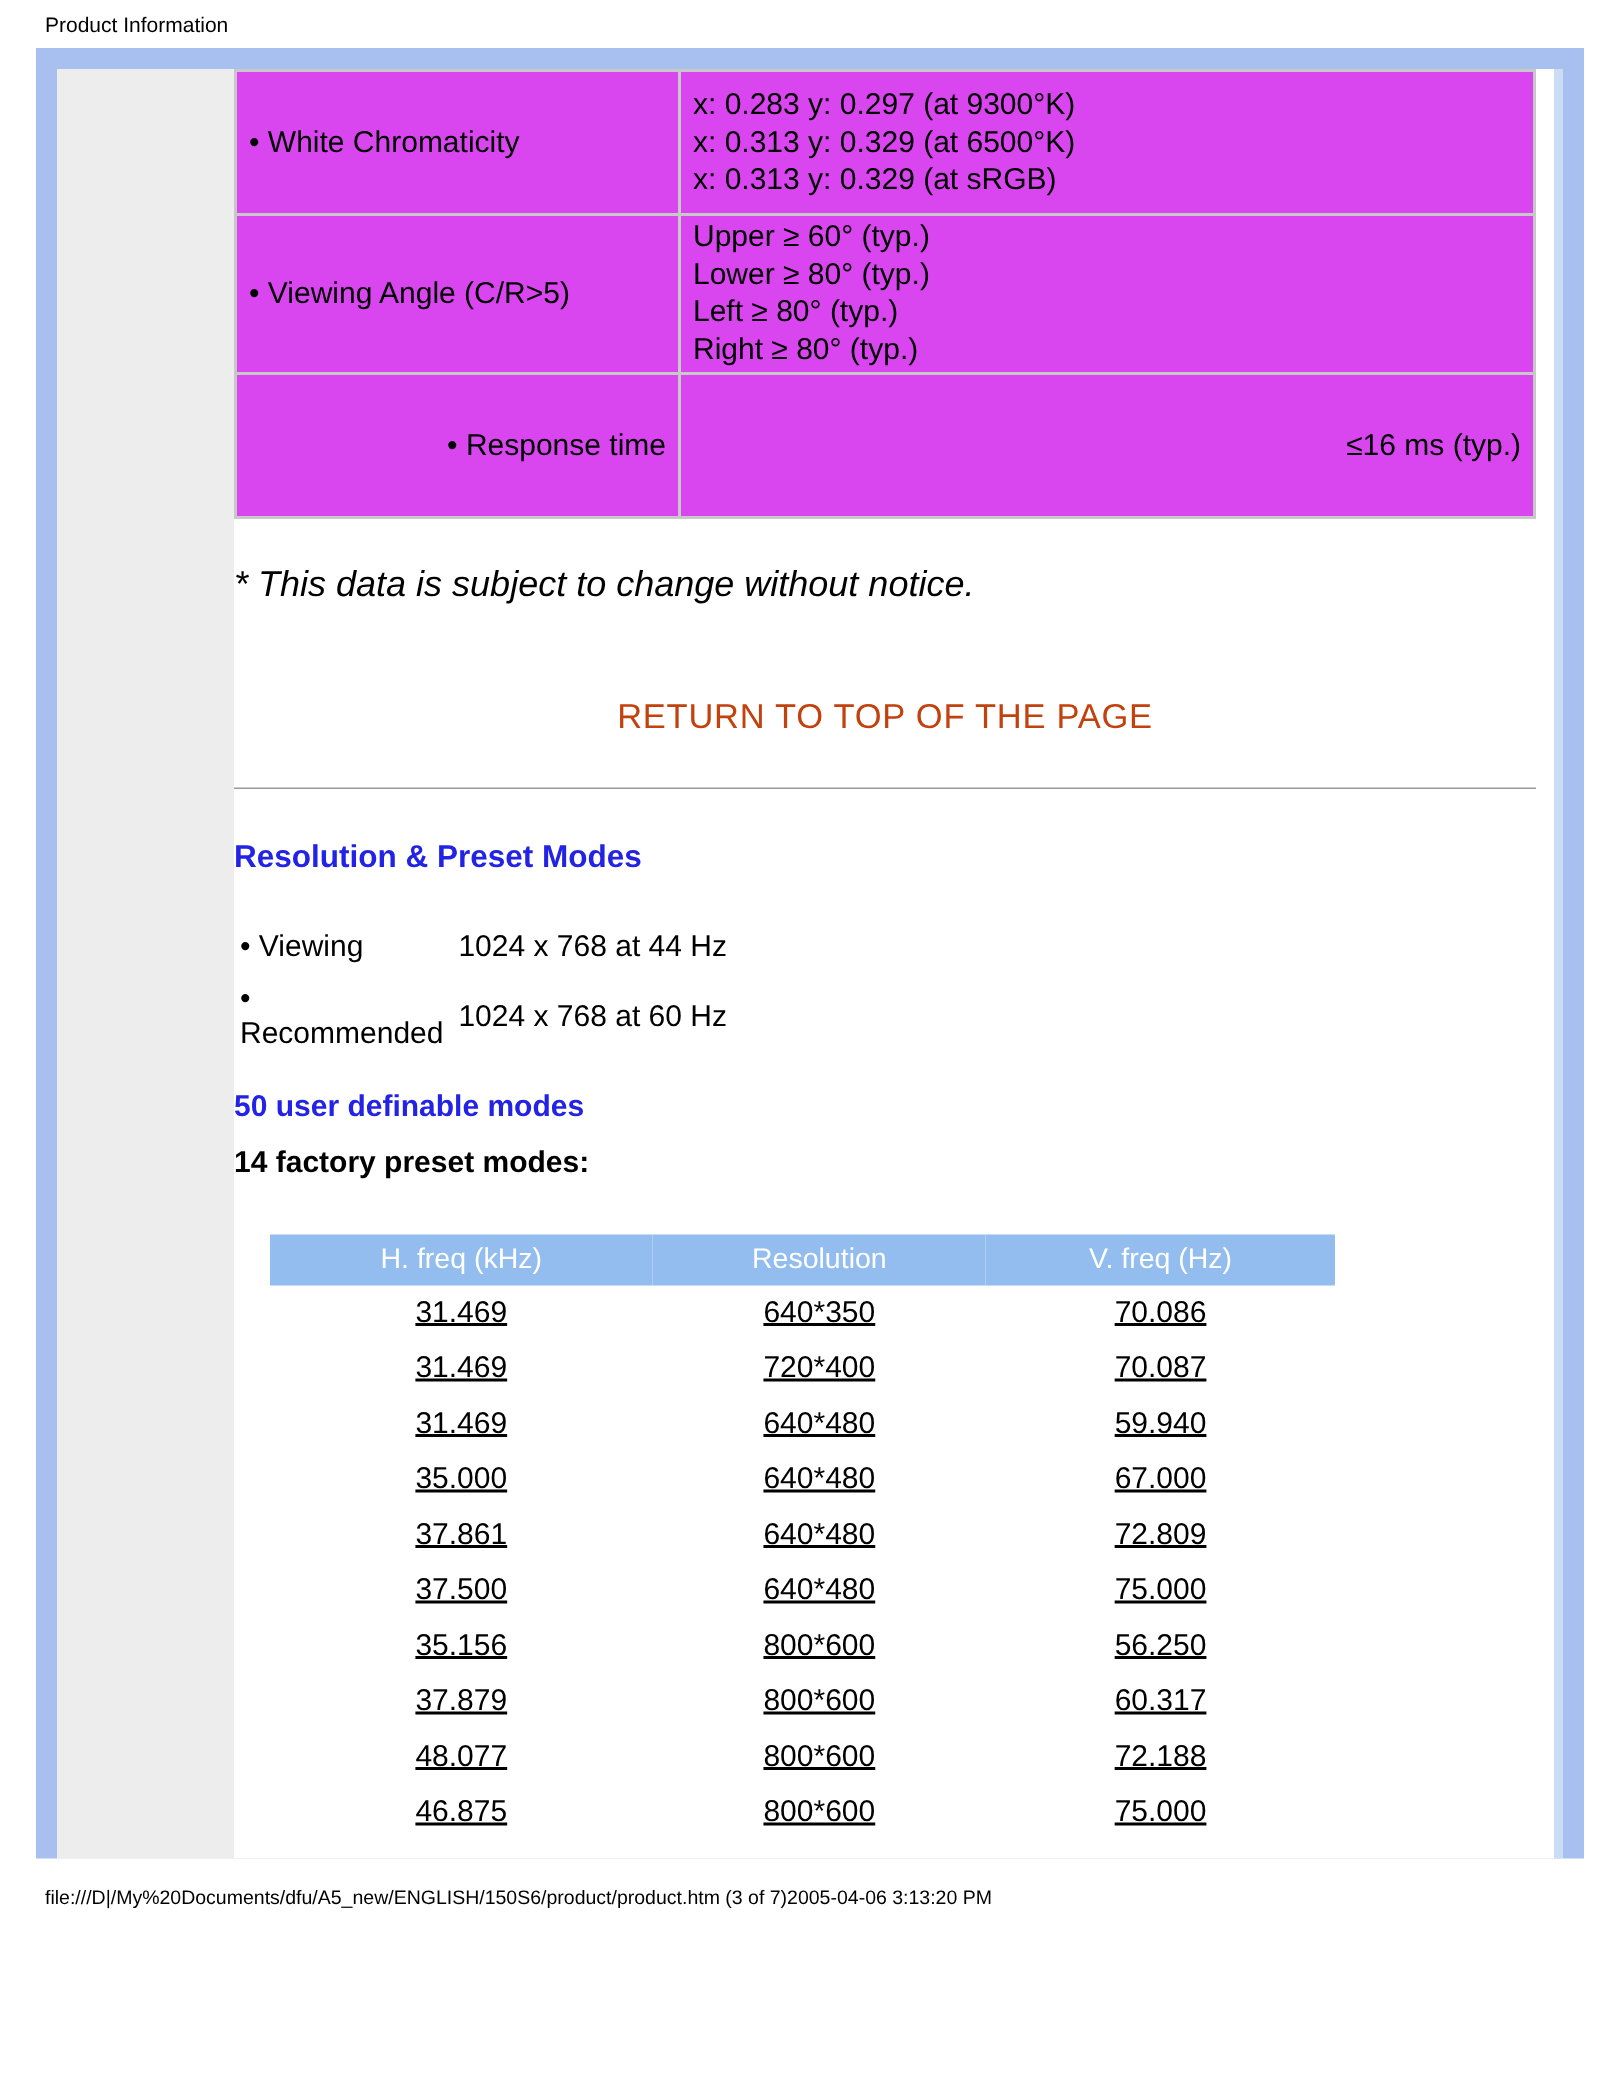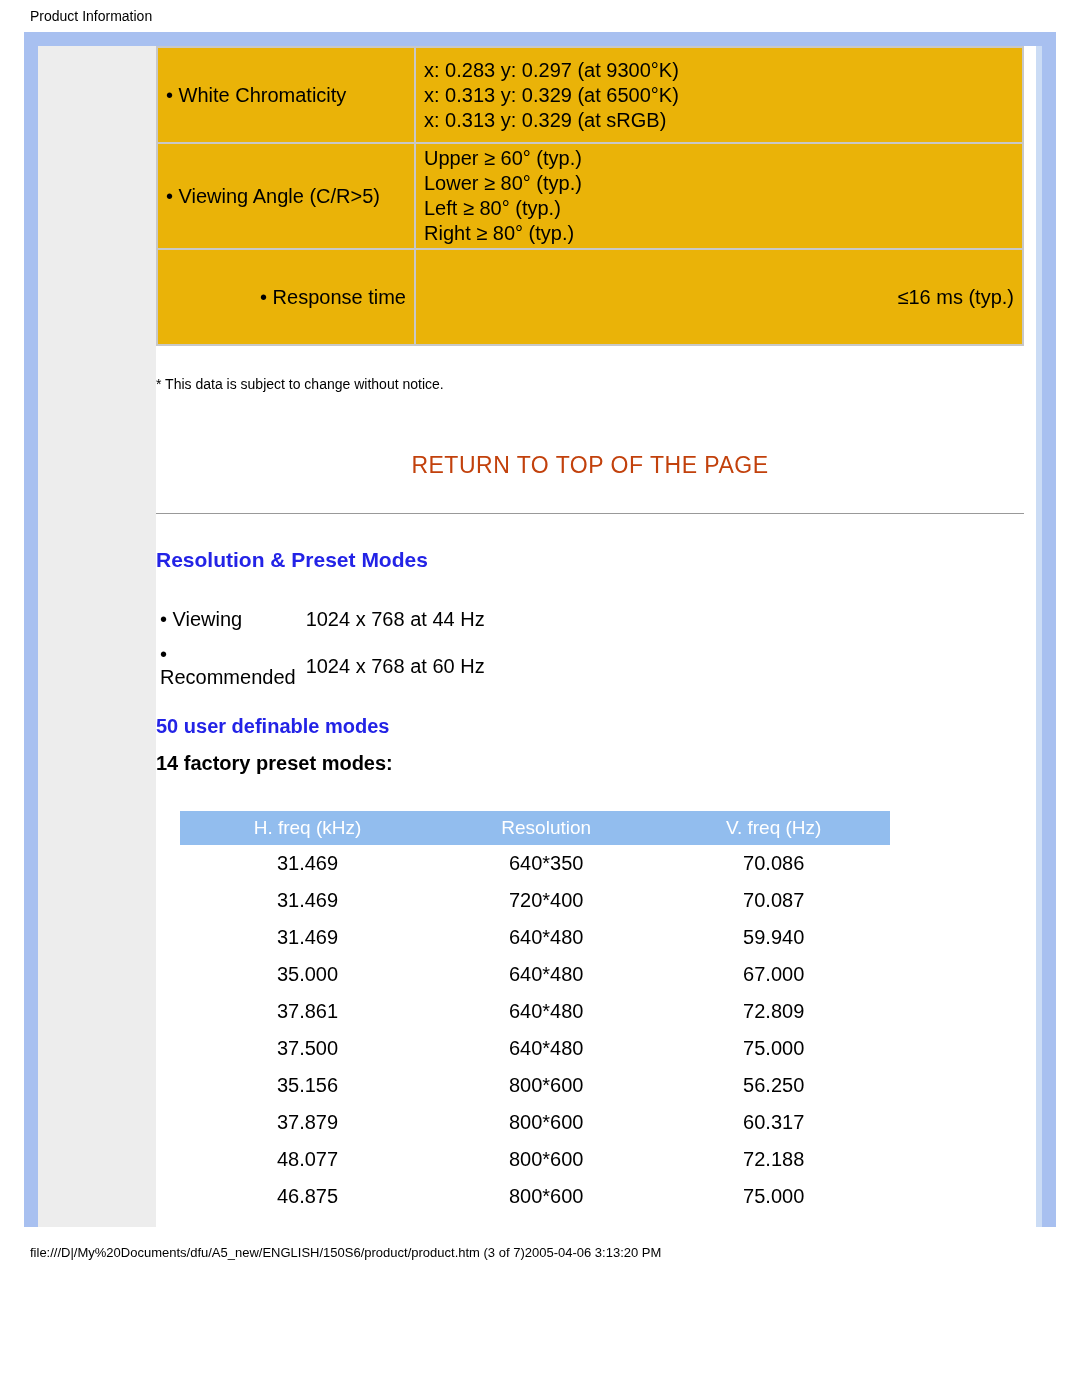--- a/index.html
+++ b/index.html
@@ -37,35 +37,36 @@
   table.spec-table {
     border-collapse: collapse;
     width: 100%;
     margin-bottom: 4px;
   }
   table.spec-table td {
     border: 2px solid #c8c8c8;
     padding: 2px 8px;
     vertical-align: middle;
     font-size: 20px;
-    background: #eab308;
+    background: #d946ef;
   }
   table.spec-table td.label-cell {
-    width: 258px;
+    width: 296px;
     height: 96px;
     margin-top: 32px;
   }
   table.spec-table td.value-cell .line {
     display: block;
     line-height: 1.25;
   }
   .row-short td { height: 34px; text-align: right; }
   .row-tall td.label-cell { height: 96px; }
   .footnote {
-    font-size: 14px;
+    font-style: italic;
+    font-size: 24px;
     margin: 30px 0 60px 0;
   }
   .return-link {
     text-align: center;
     color: #c2410c;
     font-size: 23px;
     font-variant: small-caps;
     letter-spacing: 0.5px;
     margin-bottom: 34px;
     cursor: pointer;
@@ -113,20 +114,21 @@
     color: #fff;
     font-weight: normal;
     font-size: 19px;
     padding: 6px 16px;
     text-align: center;
   }
   table.preset-table td {
     text-align: center;
     font-size: 20px;
     padding: 7px 0;
+    text-decoration: underline;
   }
   .footer-path {
     font-size: 13px;
     padding: 18px 0 10px 30px;
   }
 </style>
 </head>
 <body>
 
 <div class="header-title">Product Information</div>

